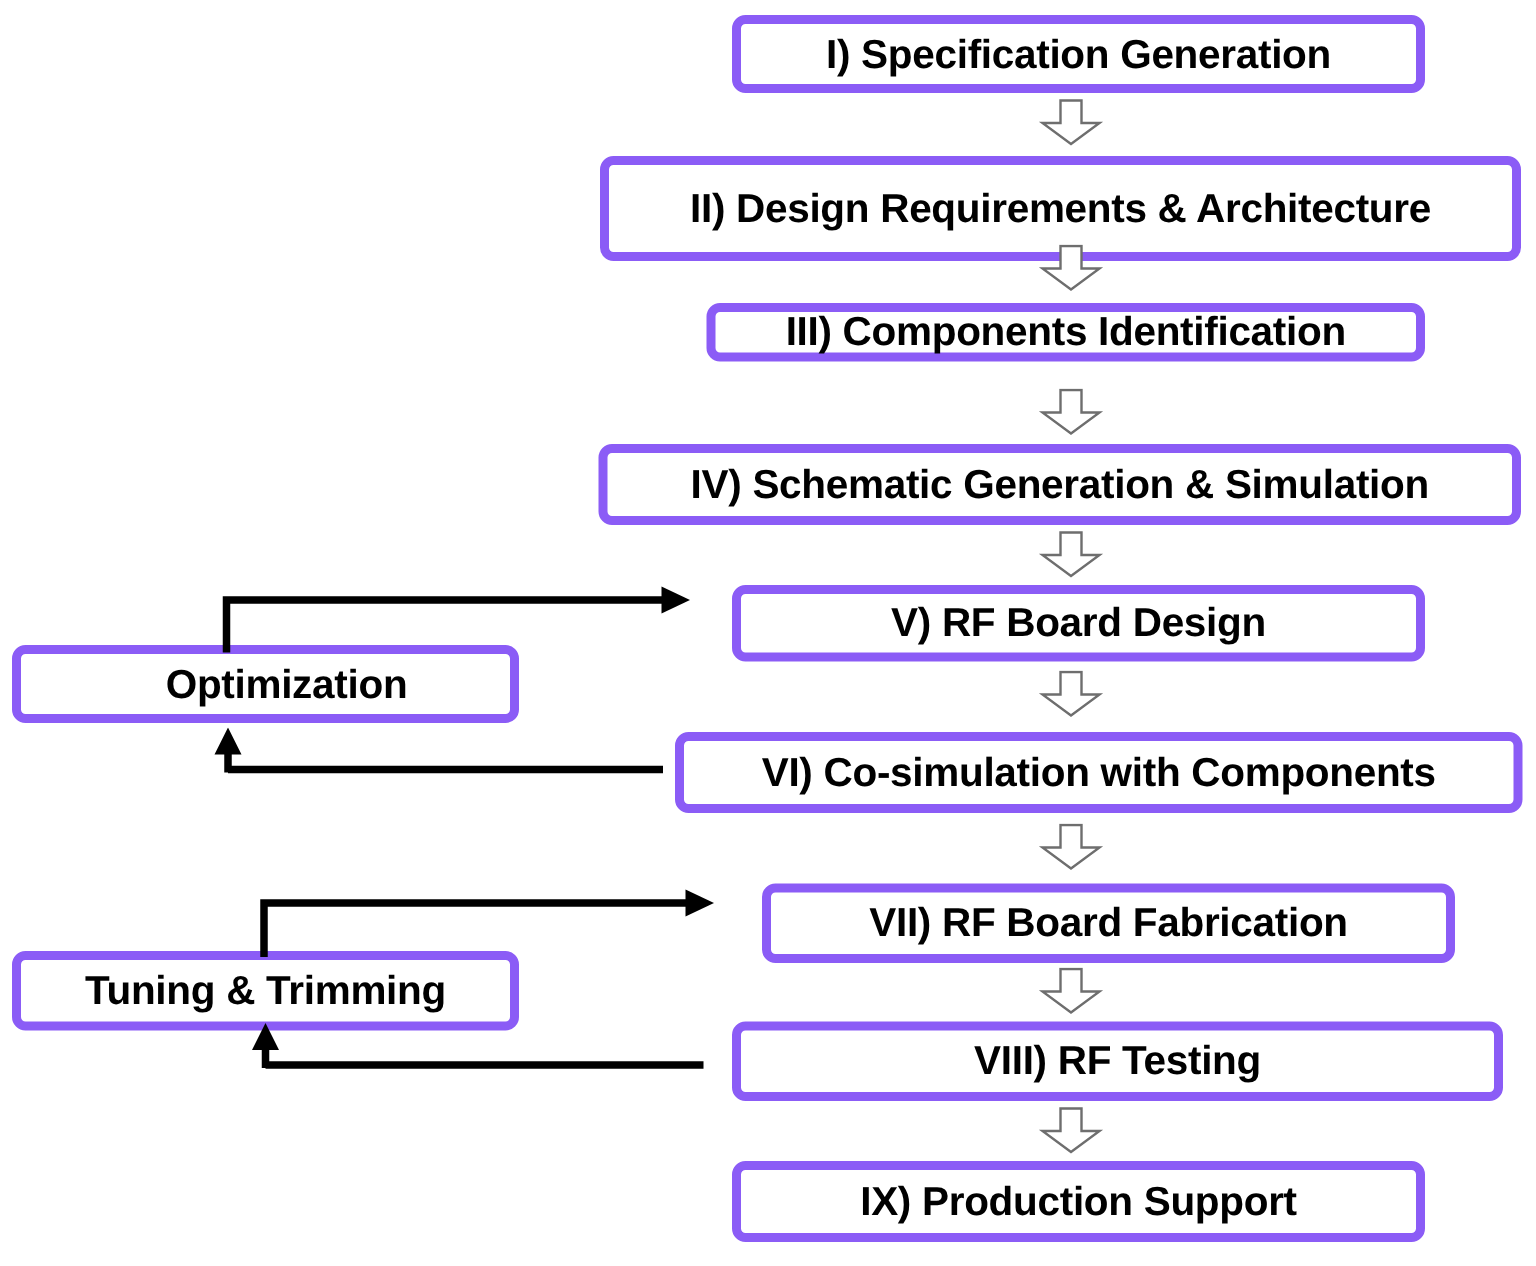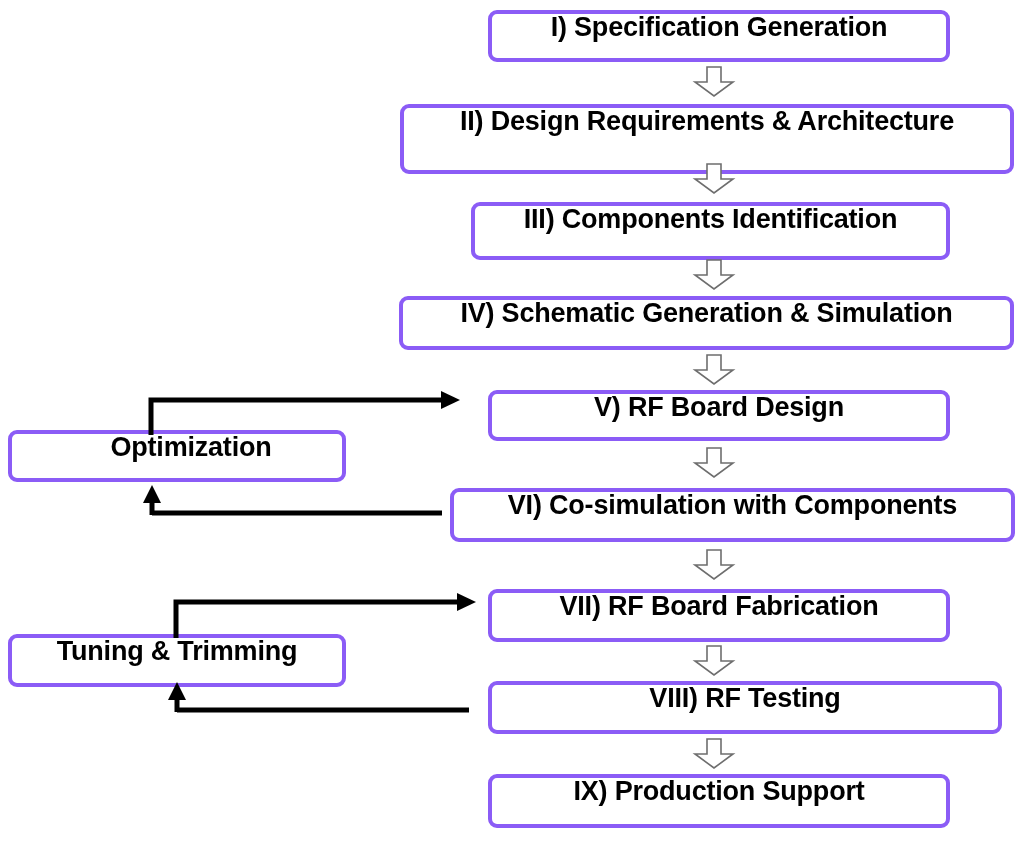--- a/index.html
+++ b/index.html
@@ -14,43 +14,43 @@
     position: relative;
     width: 1024px;
     height: 844px;
     background: #ffffff;
     overflow: hidden;
   }
   .node {
     position: absolute;
     box-sizing: border-box;
     background: #ffffff;
-    border: 4px solid #8b5cf6;
+    border: 6px solid #8b5cf6;
     border-radius: 9px;
     display: flex;
-    align-items: flex-start;
+    align-items: center;
     justify-content: center;
     color: #000000;
     font-weight: bold;
     font-family: "Liberation Sans", sans-serif;
     letter-spacing: -0.2px;
     white-space: nowrap;
   }
   .node span {
     display: block;
     line-height: 1;
   }
   
   #n1 { left: 488px; top: 10px;  width: 462px; height: 52px; font-size: 27px; }
   #n2 { left: 400px; top: 104px; width: 614px; height: 70px; font-size: 27px; }
-  #n3 { left: 471px; top: 202px; width: 479px; height: 58px; font-size: 27px; }
+  #n3 { left: 471px; top: 202px; width: 479px; height: 39px; font-size: 27px; }
   #n4 { left: 399px; top: 296px; width: 615px; height: 54px; font-size: 27px; }
   #n5 { left: 488px; top: 390px; width: 462px; height: 51px; font-size: 27px; }
   #n6 { left: 450px; top: 488px; width: 565px; height: 54px; font-size: 27px; }
-  #n7 { left: 488px; top: 589px; width: 462px; height: 53px; font-size: 27px; }
+  #n7 { left: 508px; top: 589px; width: 462px; height: 53px; font-size: 27px; }
   #n8 { left: 488px; top: 681px; width: 514px; height: 53px; font-size: 27px; }
   #n9 { left: 488px; top: 774px; width: 462px; height: 54px; font-size: 27px; }
   
   #nOpt  { left: 8px; top: 430px; width: 338px; height: 52px; font-size: 27px; padding-left: 28px; }
   #nTune { left: 8px; top: 634px; width: 338px; height: 53px; font-size: 27px; }
 
   
   .block-arrow {
     position: absolute;
     width: 44px;

